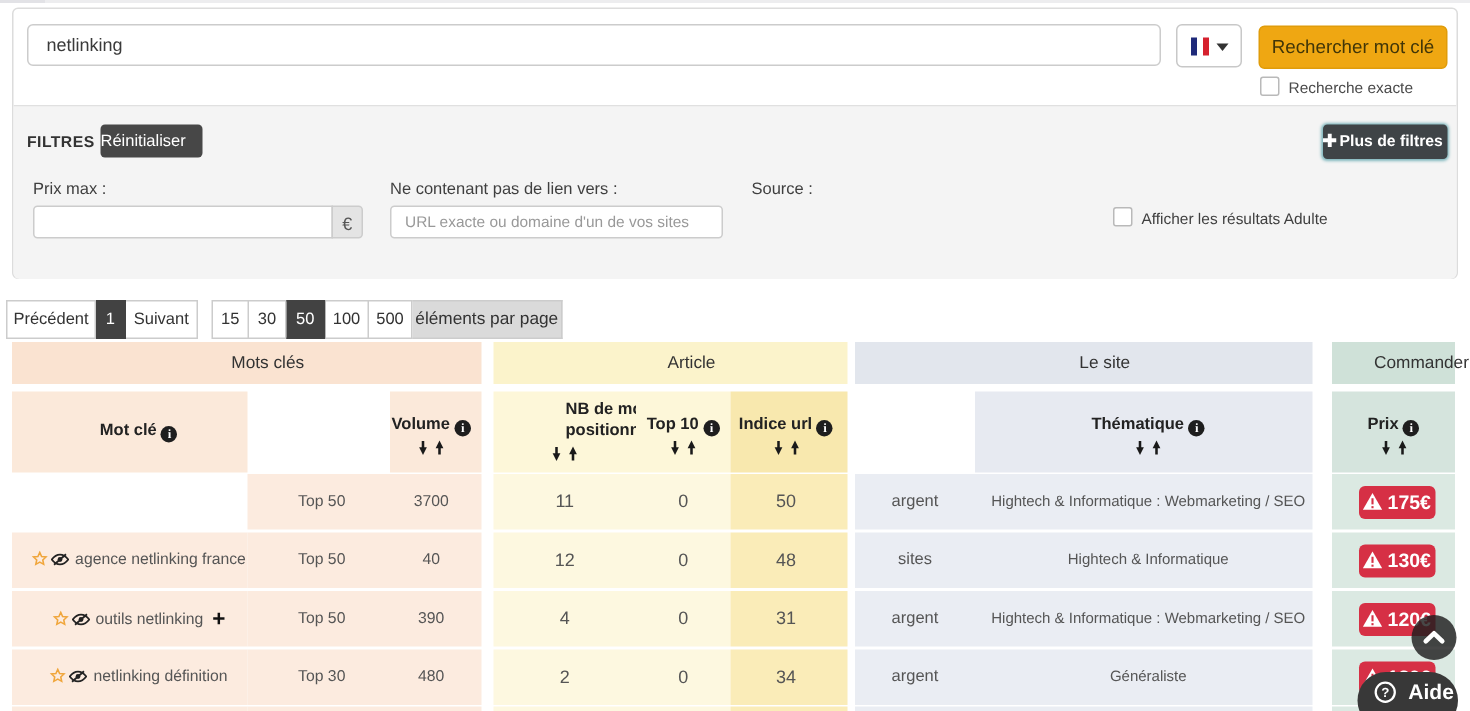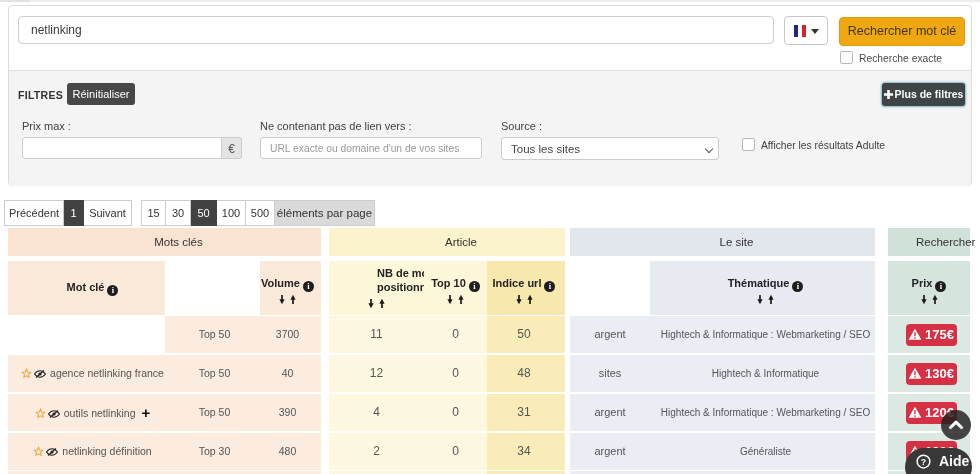--- a/index.html
+++ b/index.html
@@ -23,21 +23,21 @@
 #searchbtn { left:830px; top:11px; width:126px; height:29px; background:#efa712; border:1px solid #e09c0a;
   border-radius:4px; color:#413608; font-size:12.5px; text-align:center; line-height:27px; white-space:nowrap; }
 #exactrow { left:831px; top:45px; height:14px; font-size:10.3px; color:#4a4a4a; }
 .cb { display:inline-block; width:13px; height:13px; border:1px solid #b9b9b9; border-radius:2px;
   background:#fff; vertical-align:-2px; margin-right:6px; }
 
 
 #filters { left:0px; top:64px; width:962px; height:116px; background:#f4f4f4;
   border-top:1px solid #e0e0e0; border-radius:0 0 4px 4px; }
 #lblfiltres { left:9px; top:18px; font-size:10.5px; font-weight:bold; color:#333; letter-spacing:.3px; }
-.darkbtn { background:#474747; color:#fff; font-size:11px; text-align:center; border-radius:3px; }
+.darkbtn { background:#474747; color:#fff; font-size:11px; border-radius:3px; }
 #btnreinit { left:58px; top:12px; width:68px; height:22px; line-height:22px; }
 #btnplus { left:873px; top:12px; width:83px; height:23px; line-height:23px; background:#3f4447;
   box-shadow:0 0 2px 1px #7fb7bd; font-weight:bold; font-size:10.5px; white-space:nowrap; }
 .flabel { top:49px; font-size:11px; color:#3f3f3f; }
 #lprix { left:13px; }
 #lurl { left:251px; }
 #lsource { left:492px; }
 #inprix { left:13px; top:66px; width:200px; height:22px; background:#fff; border:1px solid #ccc;
   border-radius:3px 0 0 3px; }
 #addon { left:212px; top:66px; width:21px; height:22px; background:#e4e4e4; border:1px solid #ccc;
@@ -103,21 +103,20 @@
       <div class="abs darkbtn" id="btnreinit">Réinitialiser</div>
       <div class="abs darkbtn" id="btnplus"><svg width="9" height="9" viewBox="0 0 9 9" style="vertical-align:-1px;margin-right:2px">
             <path d="M4.5 0 V9 M0 4.5 H9" stroke="#fff" stroke-width="2.6"></path>
           </svg>Plus de filtres</div>
       <div class="abs flabel" id="lprix">Prix max :</div>
       <div class="abs flabel" id="lurl">Ne contenant pas de lien vers :</div>
       <div class="abs flabel" id="lsource">Source :</div>
       <div class="abs" id="inprix"></div>
       <div class="abs" id="addon">€</div>
       <div class="abs" id="inurl">URL exacte ou domaine d'un de vos sites</div>
-      <div class="abs" id="insel">Tous les sites<div id="selcaret"></div></div>
       <div class="abs" id="adulte"><span class="cb"></span>Afficher les résultats Adulte</div>
     </div>
   </div>
 
   <div class="abs" id="pag1">
       <div class="pgbtn" style="left: 0px; width: 60px;">Précédent</div>
       <div class="pgbtn pgdark" style="left: 60px; width: 20px; border-left: none;">1</div>
       <div class="pgbtn" style="left: 80px; width: 48px; border-left: none;">Suivant</div>
     </div>
   <div class="abs" id="pag2">
@@ -295,21 +294,21 @@
       <div class="row" style="top:204.55px;width:305px">
         <div class="cell" style="left:0px;width:80px;background:#eaedf3"><span style="position:relative;left:0px">argent</span></div>
         <div class="cell" style="left:80px;width:225px;background:#eaedf3"><span style="position:relative;left:3px">Généraliste</span></div>
       </div>
       <div class="row" style="top:243.4px;width:305px">
         <div class="cell" style="left:0px;width:80px;background:#eaedf3"><span style="position:relative;left:0px"></span></div>
         <div class="cell" style="left:80px;width:225px;background:#eaedf3"><span style="position:relative;left:3px"></span></div>
       </div>
     </div>
   <div class="grp" id="g4" style="left:888px;width:82px;">
-      <div class="ghead" style="background:#cfe1d8">Rechercher</div>
+      <div class="ghead" style="background:#cfe1d8">Commander</div>
       <div class="subrow">
         <div class="sub" style="left:0px;width:82px;background:#d5e4dd">
           <div style="position:relative;left:0px">
             <div class="lab">Prix<span class="info">i</span></div>
             <div class="arrows"><svg width="27" height="11" viewBox="0 0 27 11">
                 <g stroke="#1a1a1a" stroke-width="1.7" fill="#1a1a1a">
                   <line x1="8" y1="1" x2="8" y2="7"></line>
                   <path d="M5.4 5.2 L8 10.3 L10.6 5.2 Z" stroke="none"></path>
                   <line x1="19" y1="10" x2="19" y2="4"></line>
                   <path d="M16.4 5.8 L19 0.7 L21.6 5.8 Z" stroke="none"></path>

